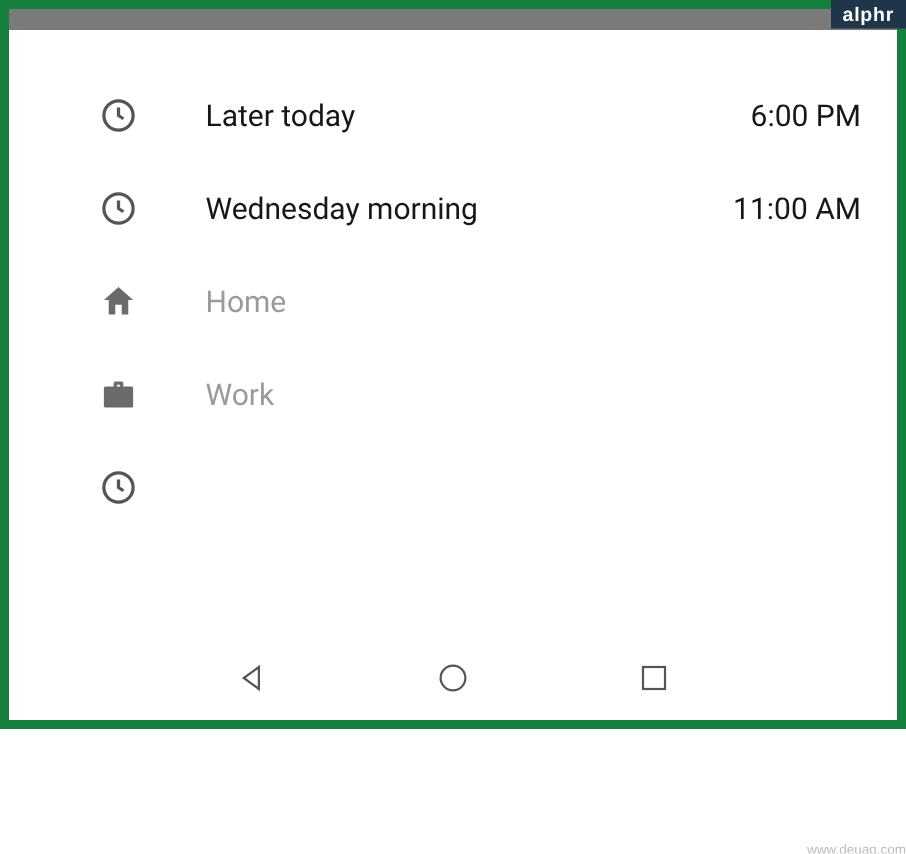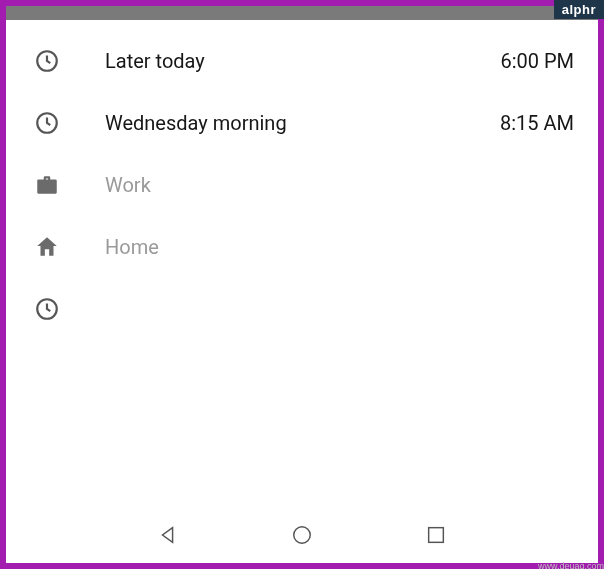--- a/index.html
+++ b/index.html
@@ -4,44 +4,45 @@
 <style>
   * { box-sizing: border-box; margin: 0; padding: 0; }
   body {
     font-family: Roboto, "Helvetica Neue", Arial, sans-serif;
     background: #fff;
     width: 604px;
     height: 569px;
     position: relative;
   }
   .outer-frame {
-    border: 6px solid #a21caf;
+    border: 6px solid #15803d;
     width: 604px;
-    height: 569px;
+    height: 486px;
     position: relative;
     background: #fff;
   }
   .status-bar {
     height: 14px;
     background: #7a7a7a;
   }
   .badge {
     position: absolute;
     top: -6px;
     right: -6px;
     background: #1f354a;
     color: #fff;
     font-size: 13px;
     font-weight: 600;
     padding: 2px 8px;
     font-family: Arial, sans-serif;
     letter-spacing: 0.5px;
   }
   .list {
-    padding: 10px 0 0 0;
+    padding: 26px 0 0 0;
+    margin-left: 32px;
   }
   .row {
     display: flex;
     align-items: center;
     height: 62px;
     padding: 0 24px 0 28px;
     cursor: pointer;
   }
   .row .icon {
     width: 26px;
@@ -115,41 +116,41 @@
     </div>
 
     <div class="row">
       <span class="icon">
         <svg viewBox="0 0 24 24" fill="none" stroke="#555" stroke-width="2">
             <circle cx="12" cy="12" r="9"></circle>
             <path d="M12 7v5l3 2"></path>
           </svg>
       </span>
       <span class="label">Wednesday morning</span>
-      <span class="value">8:15 AM</span>
+      <span class="value">11:00 AM</span>
     </div>
 
+
+    <div class="row dim">
+      <span class="icon">
+        <svg viewBox="0 0 24 24" fill="#6b6b6b">
+            <path d="M12 3l9 8h-3v9h-4v-6h-4v6H6v-9H3z"></path>
+          </svg>
+      </span>
+      <span class="label">Home</span>
+      <span class="value"></span>
+    </div>
 
     <div class="row dim">
       <span class="icon">
         <svg viewBox="0 0 24 24" fill="#6b6b6b">
             <path d="M10 4h4a1 1 0 0 1 1 1v2h5a1 1 0 0 1 1 1v11a1 1 0 0 1-1 1H4a1 1 0 0 1-1-1V8a1 1 0 0 1 1-1h5V5a1 1 0 0 1 1-1zm1 3h2V6h-2v1z"></path>
           </svg>
       </span>
       <span class="label">Work</span>
-      <span class="value"></span>
-    </div>
-
-    <div class="row dim">
-      <span class="icon">
-        <svg viewBox="0 0 24 24" fill="#6b6b6b">
-            <path d="M12 3l9 8h-3v9h-4v-6h-4v6H6v-9H3z"></path>
-          </svg>
-      </span>
-      <span class="label">Home</span>
       <span class="value"></span>
     </div>
 
     <div class="row">
       <span class="icon">
         <svg viewBox="0 0 24 24" fill="none" stroke="#555" stroke-width="2">
             <circle cx="12" cy="12" r="9"></circle>
             <path d="M12 7v5l3 2"></path>
           </svg>
       </span>

